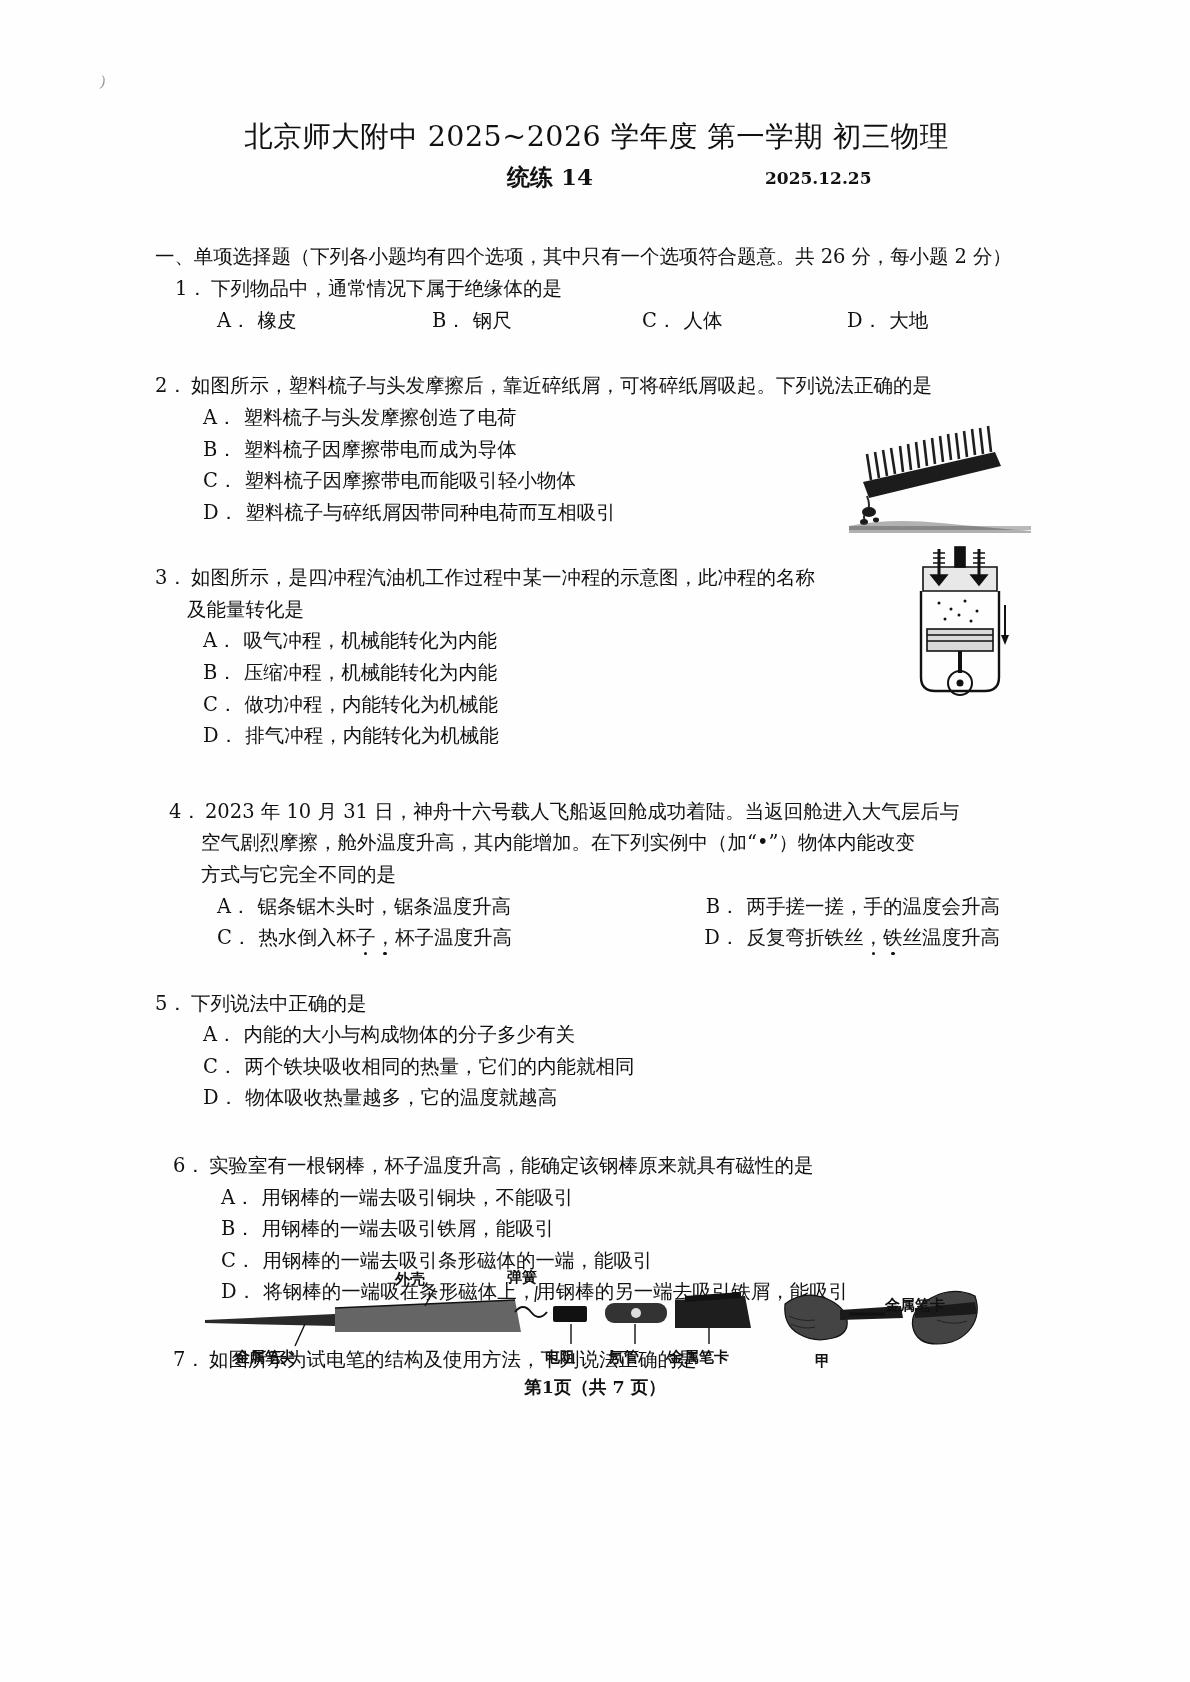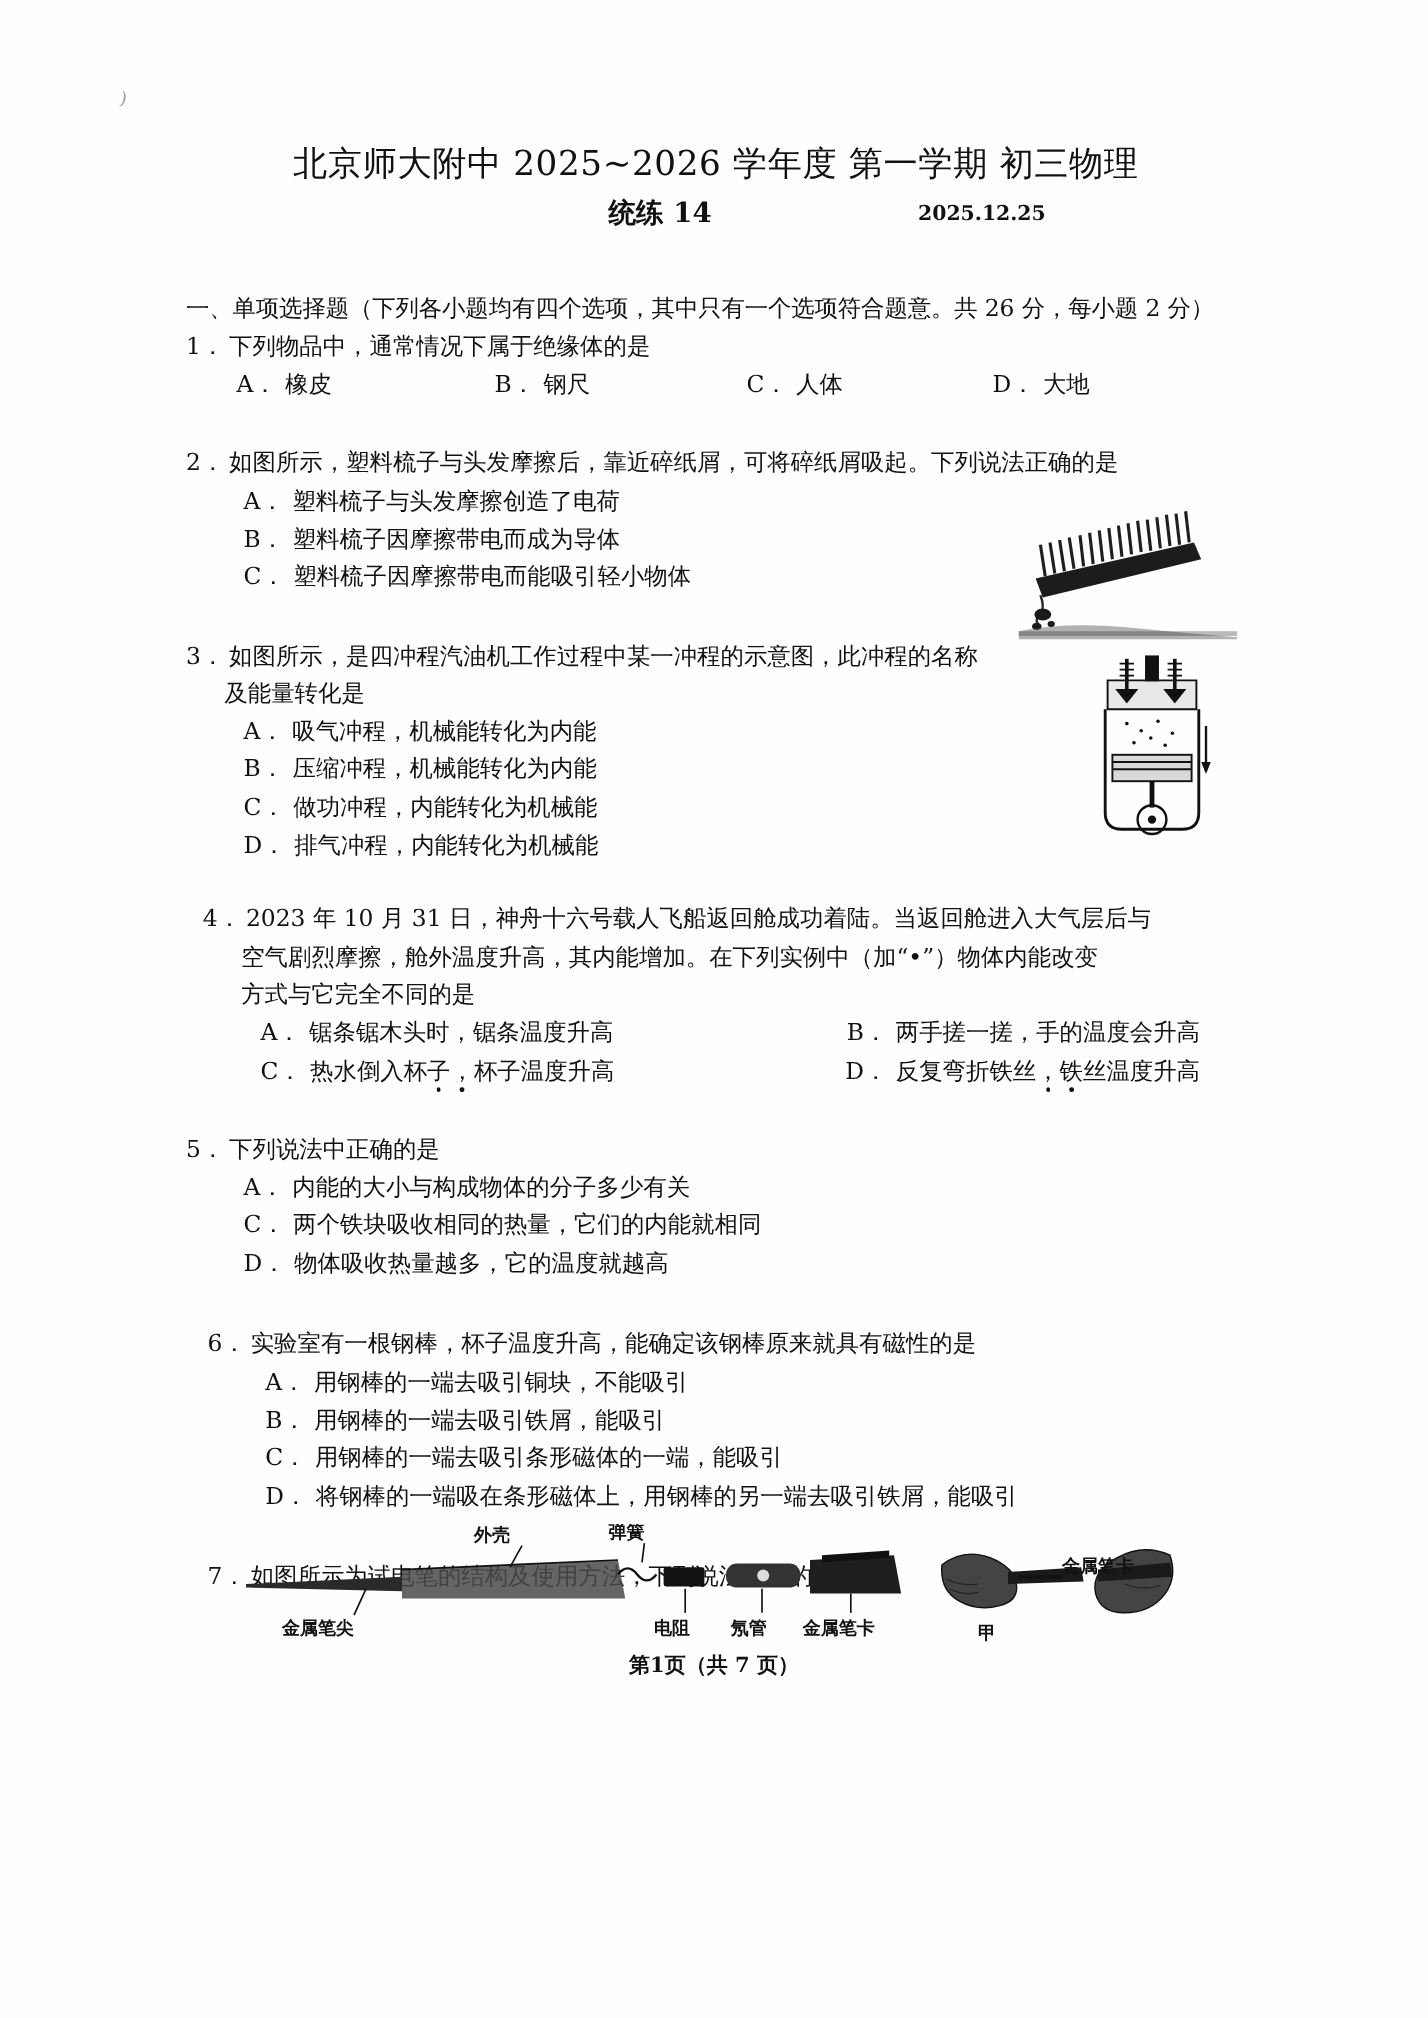--- a/index.html
+++ b/index.html
@@ -76,21 +76,21 @@
     line-height: 1.5;
     white-space: nowrap;
     letter-spacing: -0.1px;
   }
   .q {
     position: relative;
     font-size: 19.5px;
     line-height: 1.62;
     margin-top: 26px;
   }
-  .q.tight { margin-top: 2px; }
+  .q.tight { margin-top: 2px; margin-left: 20px; }
   .q-stem {
     display: block;
     padding-left: 0;
     text-indent: 0;
   }
   .q-stem .num { margin-right: 4px; }
   .q-cont {
     display: block;
     padding-left: 32px;
   }
@@ -184,34 +184,35 @@
       </span>
     </div>
 
     <div class="q" style="margin-top:34px">
       <span class="q-stem">
         <span class="num">2．</span><span>如图所示，塑料梳子与头发摩擦后，靠近碎纸屑，可将碎纸屑吸起。下列说法正确的是</span>
       </span>
       <span class="opt"><span class="lab">A．</span><span>塑料梳子与头发摩擦创造了电荷</span></span>
       <span class="opt"><span class="lab">B．</span><span>塑料梳子因摩擦带电而成为导体</span></span>
       <span class="opt"><span class="lab">C．</span><span>塑料梳子因摩擦带电而能吸引轻小物体</span></span>
+      <span class="opt"><span class="lab">D．</span><span>塑料梳子与碎纸屑因带同种电荷而互相吸引</span></span>
     </div>
 
     <div class="q" style="margin-top:34px">
       <span class="q-stem">
         <span class="num">3．</span><span>如图所示，是四冲程汽油机工作过程中某一冲程的示意图，此冲程的名称</span>
       </span>
       <span class="q-cont">及能量转化是</span>
       <span class="opt"><span class="lab">A．</span><span>吸气冲程，机械能转化为内能</span></span>
       <span class="opt"><span class="lab">B．</span><span>压缩冲程，机械能转化为内能</span></span>
       <span class="opt"><span class="lab">C．</span><span>做功冲程，内能转化为机械能</span></span>
       <span class="opt"><span class="lab">D．</span><span>排气冲程，内能转化为机械能</span></span>
     </div>
 
-    <div class="q" style="margin-top:30px;padding-left:14px">
+    <div class="q" style="margin-top:44px;padding-left:14px">
       <span class="q-stem">
         <span class="num">4．</span><span>2023 年 10 月 31 日，神舟十六号载人飞船返回舱成功着陆。当返回舱进入大气层后与</span>
       </span>
       <span class="q-cont">空气剧烈摩擦，舱外温度升高，其内能增加。在下列实例中（加“•”）物体内能改变</span>
       <span class="q-cont">方式与它完全不同的是</span>
       <span class="opt-row">
         <span class="opt" style="width:400px"><span class="lab">A．</span><span>锯条锯木头时，锯条温度升高</span></span>
         <span class="opt"><span class="lab">B．</span><span>两手搓一搓，手的温度会升高</span></span>
       </span>
       <span class="opt-row">

